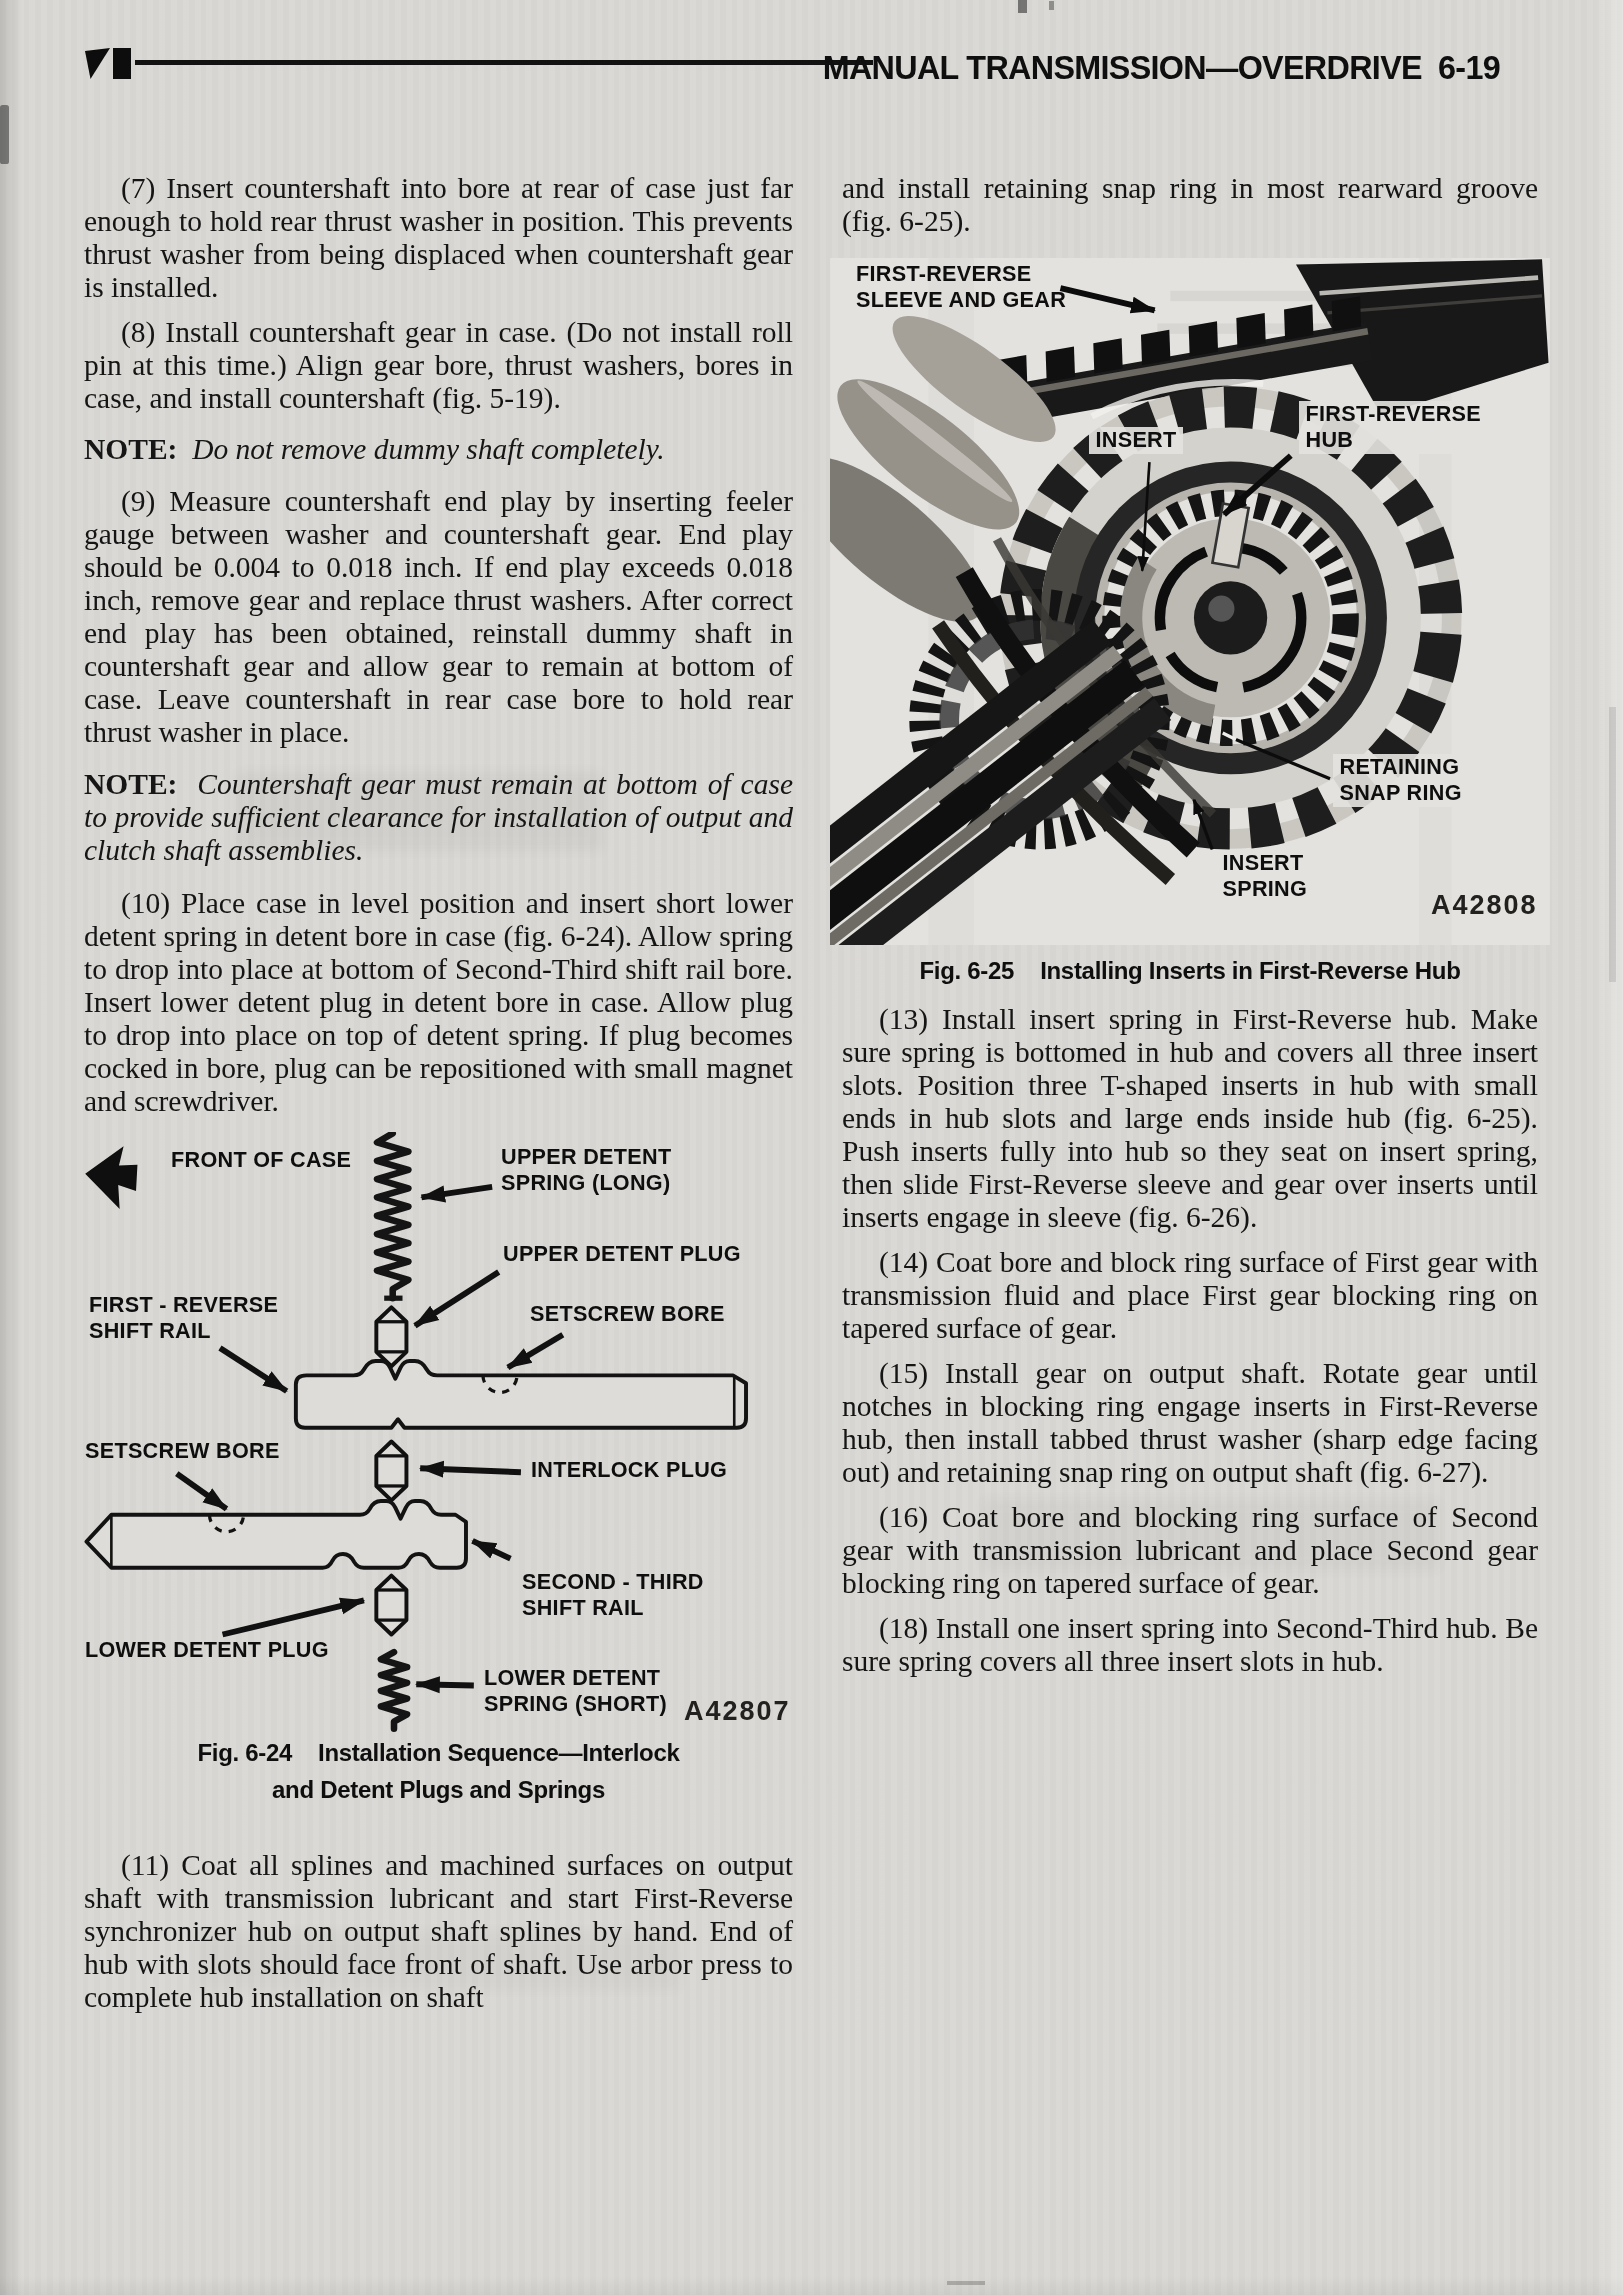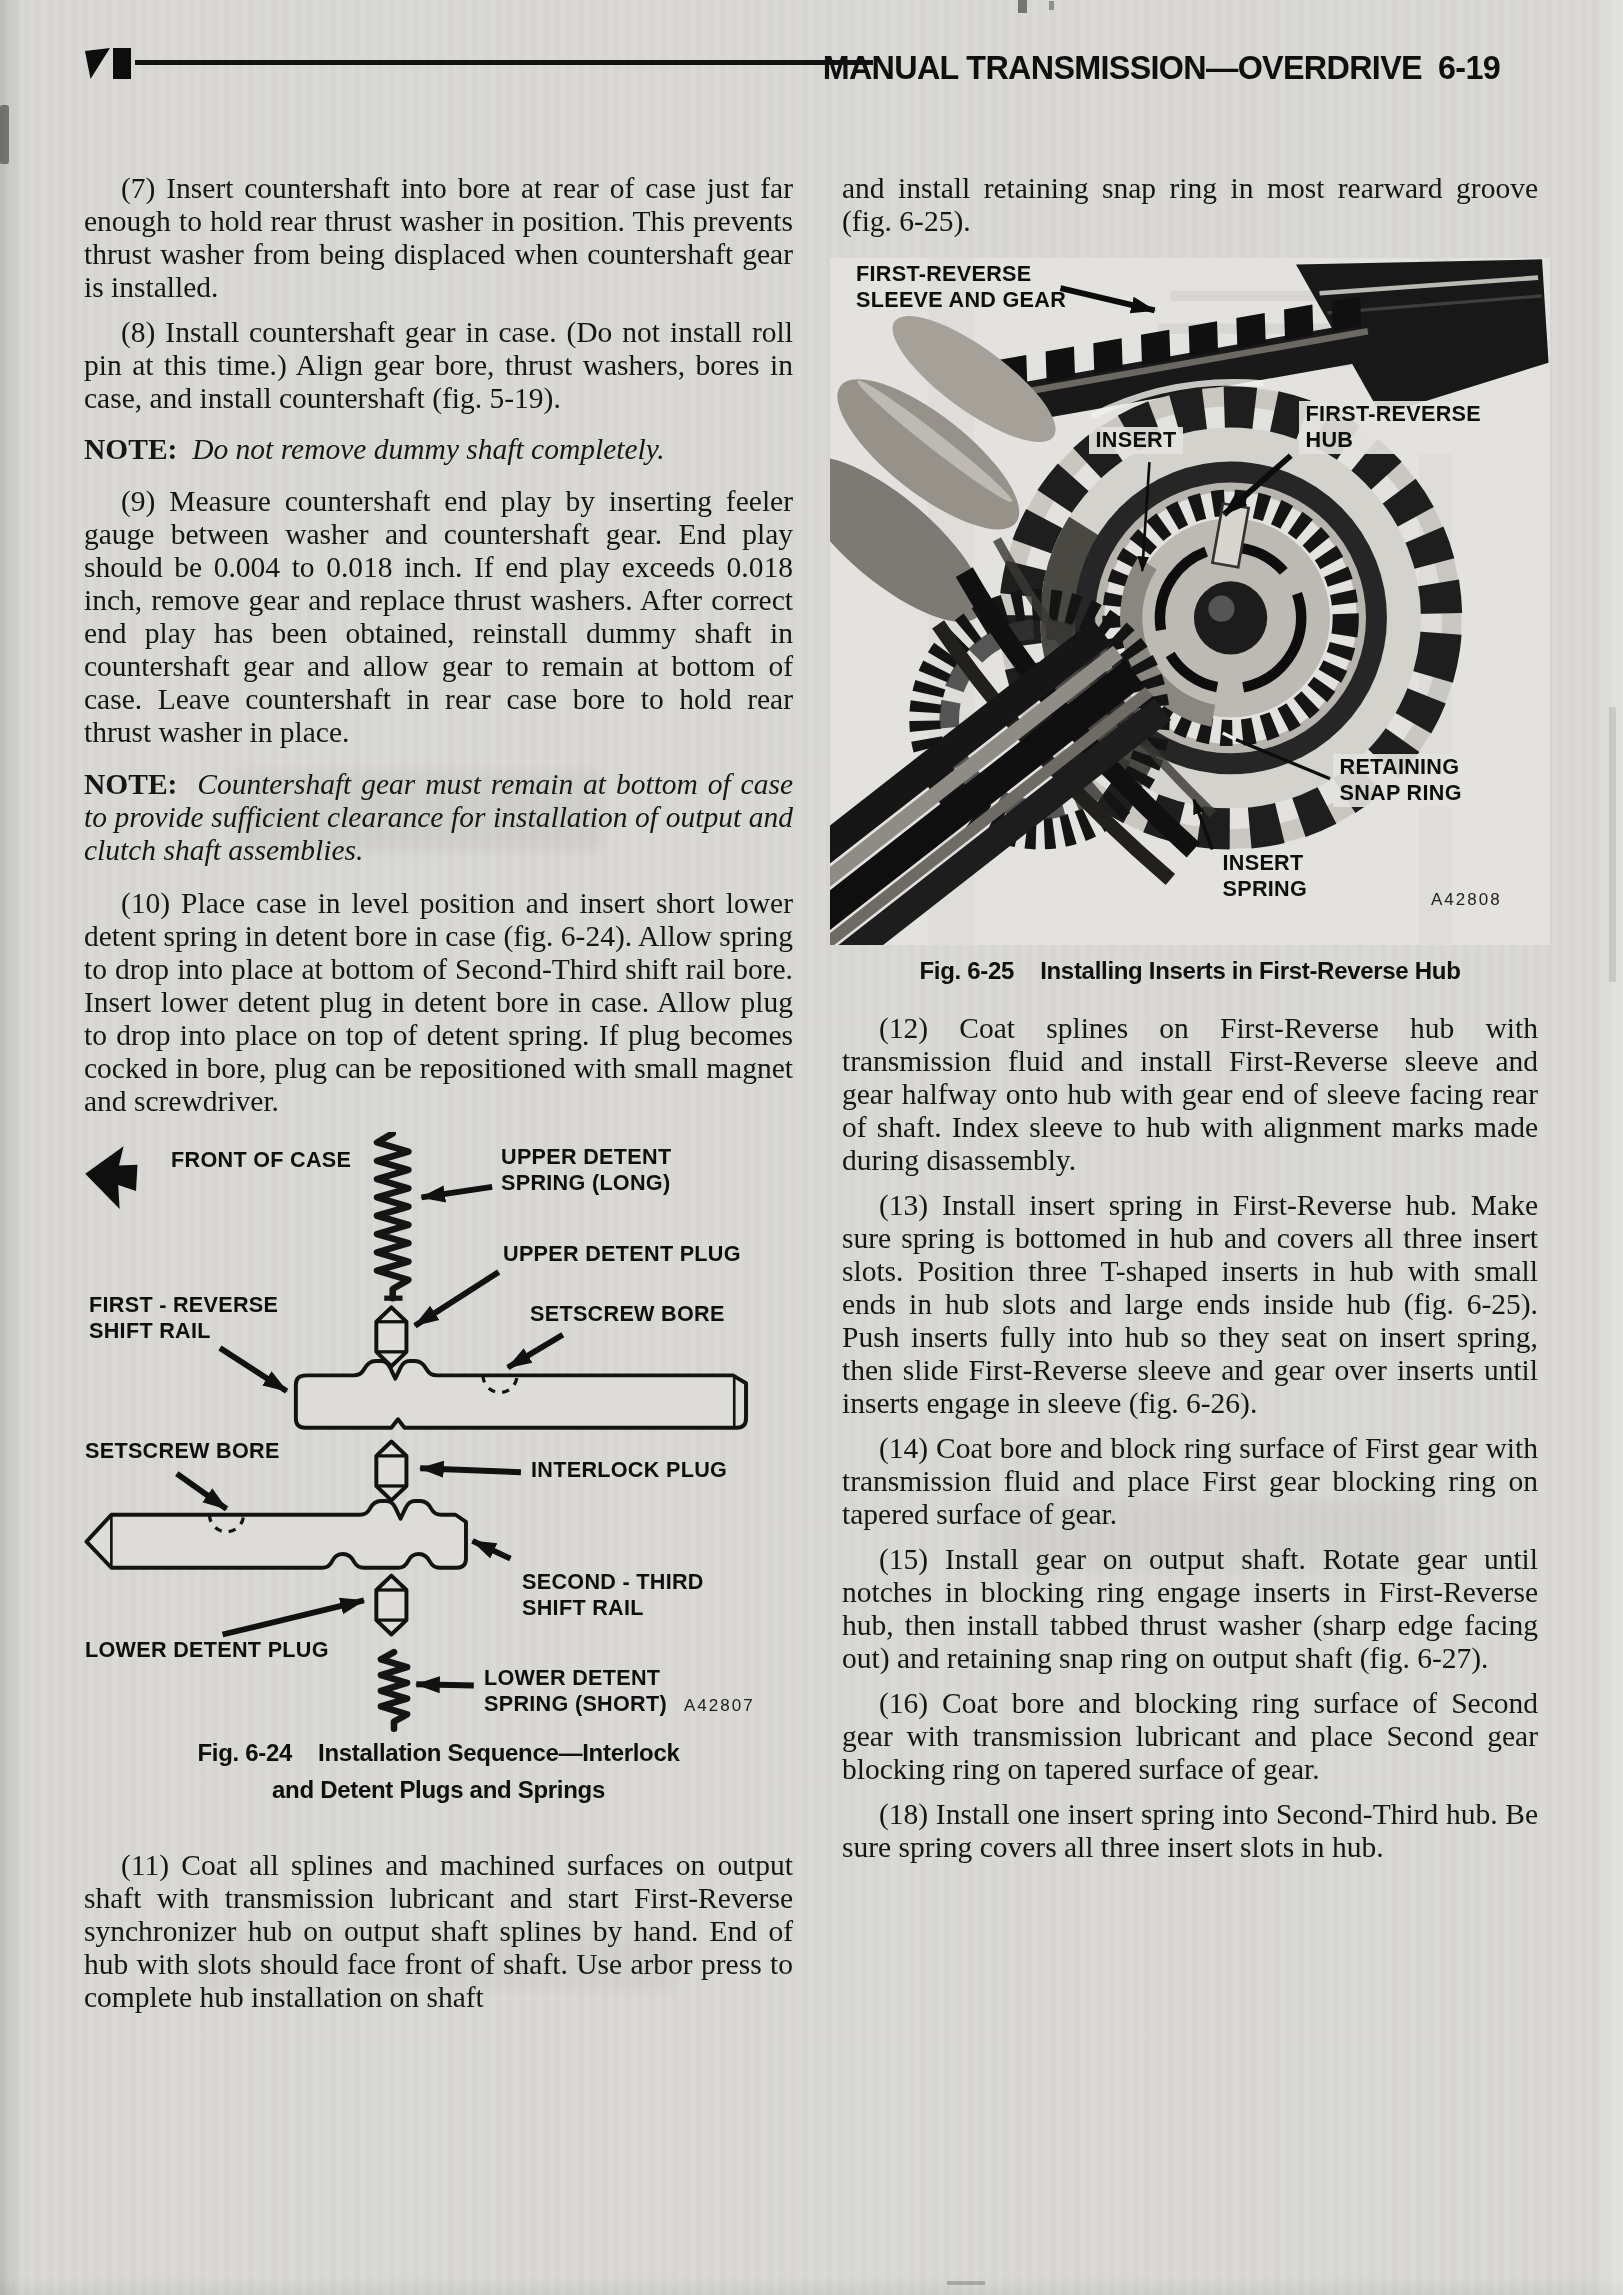--- a/index.html
+++ b/index.html
@@ -43,22 +43,22 @@
   .m28{margin-top:18.3px;margin-bottom:18.3px;}
   .fig{position:relative;}
   .fig24{margin-top:14.4px;width:733px;height:687px;}
   .fig25{margin-top:19.6px;width:720px;height:740px;}
   .fl{
     position:absolute;font-family:"Liberation Sans", sans-serif;font-weight:bold;
     font-size:21.6px;line-height:26px;letter-spacing:0.3px;color:#0e0e0e;white-space:pre-line;
   }
   .chip{background:rgba(227,226,222,.92);padding:0.7px 6.5px;}
   .figcode{
-    position:absolute;font-family:"Liberation Sans", sans-serif;font-size:17px;
-    letter-spacing:2px;color:#22211f;
+    position:absolute;font-family:"Liberation Sans", sans-serif;font-size:27px;
+    letter-spacing:2px;color:#22211f;font-weight:bold;
   }
   .figcap{
     position:absolute;width:100%;text-align:center;
     font-family:"Liberation Sans", sans-serif;font-weight:bold;font-size:24px;color:#0e0e0e;
     letter-spacing:-0.3px;
   }
   .figcap .capno{margin-right:26px;}
   .mt8{margin-top:5.2px;} .mt22{margin-top:14.4px;}
   .mt45{margin-top:29.5px;} .mt60{margin-top:39px;}
   .speck{position:absolute;background:#222;}
@@ -266,20 +266,19 @@
     <div class="fl chip" style="left:503px;top:496px;">RETAINING
 SNAP RING</div>
     <div class="fl chip" style="left:386px;top:592px;">INSERT
 SPRING</div>
     <div class="figcode" style="left:601px;top:632px;">A42808</div>
 
     <div class="figcap" style="top:699px;"><span class="capno">Fig. 6-25</span><span>Installing Inserts in First-Reverse Hub</span></div>
   </div>
 
 
-  <p class="step mt22">(12) Coat splines on First-Reverse hub with transmission fluid and install First-Reverse sleeve and gear halfway onto hub with gear end of sleeve facing rear of shaft. Index sleeve to hub with alignment marks made during disassembly.</p>
   <p class="step mt8">(13) Install insert spring in First-Reverse hub. Make sure spring is bottomed in hub and covers all three insert slots. Position three T-shaped inserts in hub with small ends in hub slots and large ends inside hub (fig. 6-25). Push inserts fully into hub so they seat on insert spring, then slide First-Reverse sleeve and gear over inserts until inserts engage in sleeve (fig. 6-26).</p>
   <p class="step mt8">(14) Coat bore and block ring surface of First gear with transmission fluid and place First gear blocking ring on tapered surface of gear.</p>
   <p class="step mt8">(15) Install gear on output shaft. Rotate gear until notches in blocking ring engage inserts in First-Reverse hub, then install tabbed thrust washer (sharp edge facing out) and retaining snap ring on output shaft (fig. 6-27).</p>
   <p class="step mt8">(16) Coat bore and blocking ring surface of Second gear with transmission lubricant and place Second gear blocking ring on tapered surface of gear.</p>
   <p class="step mt8">(18) Install one insert spring into Second-Third hub. Be sure spring covers all three insert slots in hub.</p>
 </div>
 
 
 </body></html>

